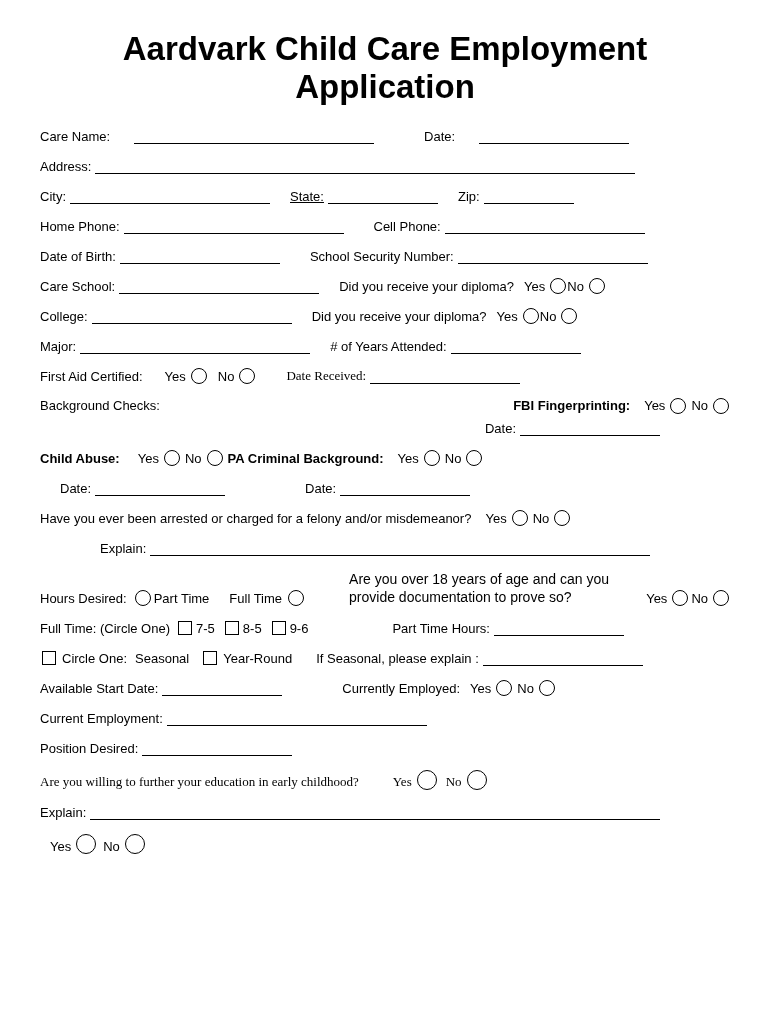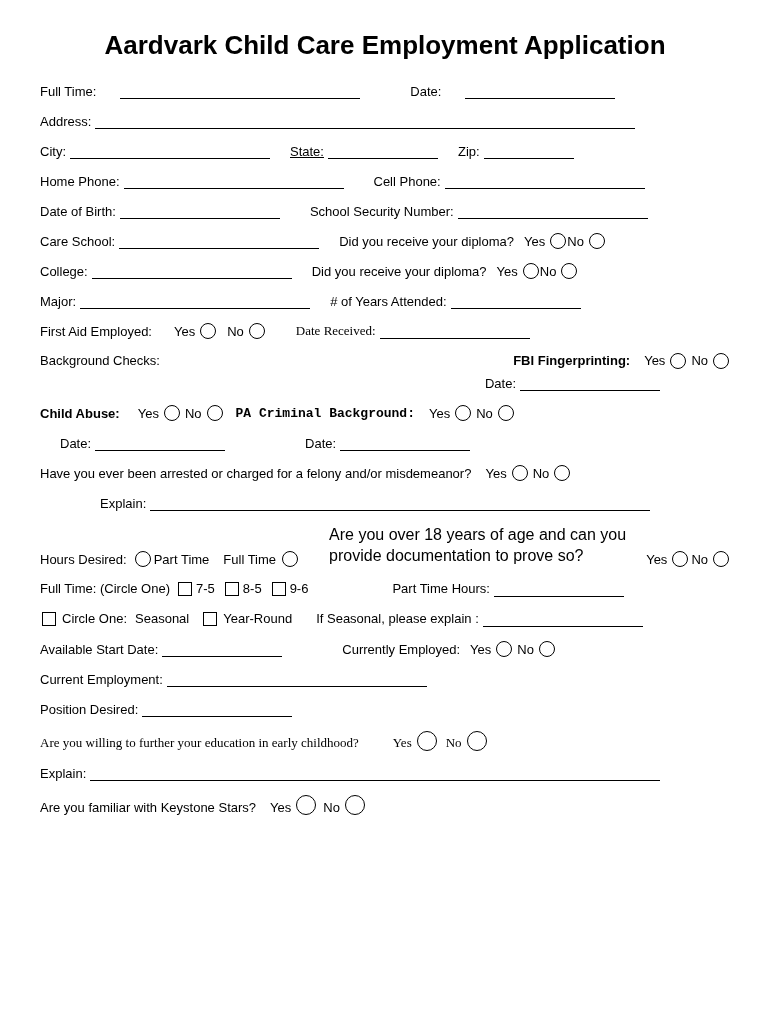--- a/index.html
+++ b/index.html
@@ -11,21 +11,21 @@
       background: #fff;
       font-family: Arial, sans-serif;
       font-size: 13px;
       color: #000;
       width: 770px;
       min-height: 1024px;
       padding: 30px 40px;
     }
     h1 {
       text-align: center;
-      font-size: 26px;
+      font-size: 33px;
       font-weight: bold;
       margin-bottom: 22px;
       font-family: Arial, sans-serif;
     }
     .form-row {
       display: flex;
       align-items: flex-end;
       margin-bottom: 14px;
       flex-wrap: wrap;
     }
@@ -65,21 +65,21 @@
     .indent {
       margin-left: 20px;
     }
   </style>
 </head>
 <body>
 
 <h1>Aardvark Child Care Employment Application</h1>
 
 <div class="form-row row-fullname">
-  <span class="field-label">Full Time:</span>
+  <span class="field-label">Care Name:</span>
   <span class="underline" style="width:240px;">&nbsp;</span>
   <span style="margin-left:30px;" class="field-label">Date:</span>
   <span class="underline" style="width:150px;">&nbsp;</span>
 </div>
 
 <div class="form-row">
   <span class="field-label">Address:</span>
   <span class="underline" style="width:540px;">&nbsp;</span>
 </div>
 
@@ -127,21 +127,21 @@
 </div>
 
 <div class="form-row">
   <span class="field-label">Major:</span>
   <span class="underline" style="width:230px;">&nbsp;</span>
   <span style="margin-left:20px;" class="field-label"># of Years Attended:</span>
   <span class="underline" style="width:130px;">&nbsp;</span>
 </div>
 
 <div class="form-row">
-  <span class="field-label">First Aid Employed:</span>
+  <span class="field-label">First Aid Certified:</span>
   <span style="margin-left:18px;" class="field-label">Yes</span>
   <span class="radio-circle"></span>
   <span style="margin-left:10px;" class="field-label">No</span>
   <span class="radio-circle"></span>
   <span style="margin-left:30px;font-family:Liberation Serif, serif;" class="field-label">Date Received:</span>
   <span class="underline" style="width:150px;">&nbsp;</span>
 </div>
 
 <div class="form-row" style="align-items:flex-start;">
   <span class="field-label">Background Checks:</span>
@@ -158,21 +158,21 @@
   <span class="underline" style="width:140px;">&nbsp;</span>
   <span style="width:70px;"></span>
 </div>
 
 <div class="form-row" style="align-items:flex-end; margin-top:4px;">
   <span class="field-label bold">Child Abuse:</span>
   <span style="margin-left:14px;" class="field-label">Yes</span>
   <span class="radio-circle"></span>
   <span style="margin-left:4px;" class="field-label">No</span>
   <span class="radio-circle"></span>
-  <span style="margin-left:12px;font-family:Liberation Mono, monospace;" class="field-label bold">PA Criminal Background:</span>
+  <span style="margin-left:4px;" class="field-label bold">PA Criminal Background:</span>
   <span style="margin-left:10px;" class="field-label">Yes</span>
   <span class="radio-circle"></span>
   <span style="margin-left:4px;" class="field-label">No</span>
   <span class="radio-circle"></span>
 </div>
 <div class="form-row" style="margin-top:2px;">
   <span class="field-label indent">Date:</span>
   <span class="underline" style="width:130px;">&nbsp;</span>
   <span style="margin-left:80px;" class="field-label">Date:</span>
   <span class="underline" style="width:130px;">&nbsp;</span>
@@ -188,23 +188,23 @@
 
 <div class="form-row" style="margin-top:4px;">
   <span style="margin-left:60px;" class="field-label">Explain:</span>
   <span class="underline" style="width:500px;">&nbsp;</span>
 </div>
 
 <div class="form-row" style="margin-top:8px; align-items:flex-end;">
   <span class="field-label">Hours Desired:</span>
   <span class="radio-circle" style="margin-left:4px;"></span>
   <span style="margin-left:2px;" class="field-label">Part Time</span>
-  <span style="margin-left:10px;" class="field-label">Full Time</span>
+  <span style="margin-left:16px;" class="field-label">Full Time</span>
   <span class="radio-circle" style="margin-left:2px;"></span>
-  <span style="margin-left:30px; flex:1; font-size:16px; line-height:1.3;">Are you over 18 years of age and can you provide documentation to prove so?</span>
+  <span style="margin-left:44px; flex:1; font-size:14px; line-height:1.3;">Are you over 18 years of age and can you provide documentation to prove so?</span>
   <span style="margin-left:4px;" class="field-label">Yes</span>
   <span class="radio-circle"></span>
   <span style="margin-left:2px;" class="field-label">No</span>
   <span class="radio-circle"></span>
 </div>
 
 <div class="form-row" style="margin-top:4px; align-items:center;">
   <span class="field-label">Full Time: (Circle One)</span>
   <span style="margin-left:4px;" class="checkbox-sq"></span>
   <span style="margin-left:2px;" class="field-label">7-5</span>
@@ -253,18 +253,17 @@
   <span style="margin-left:8px;" class="field-label">No</span>
   <span class="radio-circle" style="width:20px; height:20px;"></span>
 </div>
 
 <div class="form-row" style="margin-top:10px;">
   <span class="field-label">Explain:</span>
   <span class="underline" style="width:570px;">&nbsp;</span>
 </div>
 
 <div class="form-row" style="margin-top:14px;">
-  <span class="field-label">Are you familiar with Keystone Stars?</span>
   <span style="margin-left:10px;" class="field-label">Yes</span>
   <span class="radio-circle" style="width:20px; height:20px;"></span>
   <span style="margin-left:6px;" class="field-label">No</span>
   <span class="radio-circle" style="width:20px; height:20px;"></span>
 </div>
 
 </body></html>

